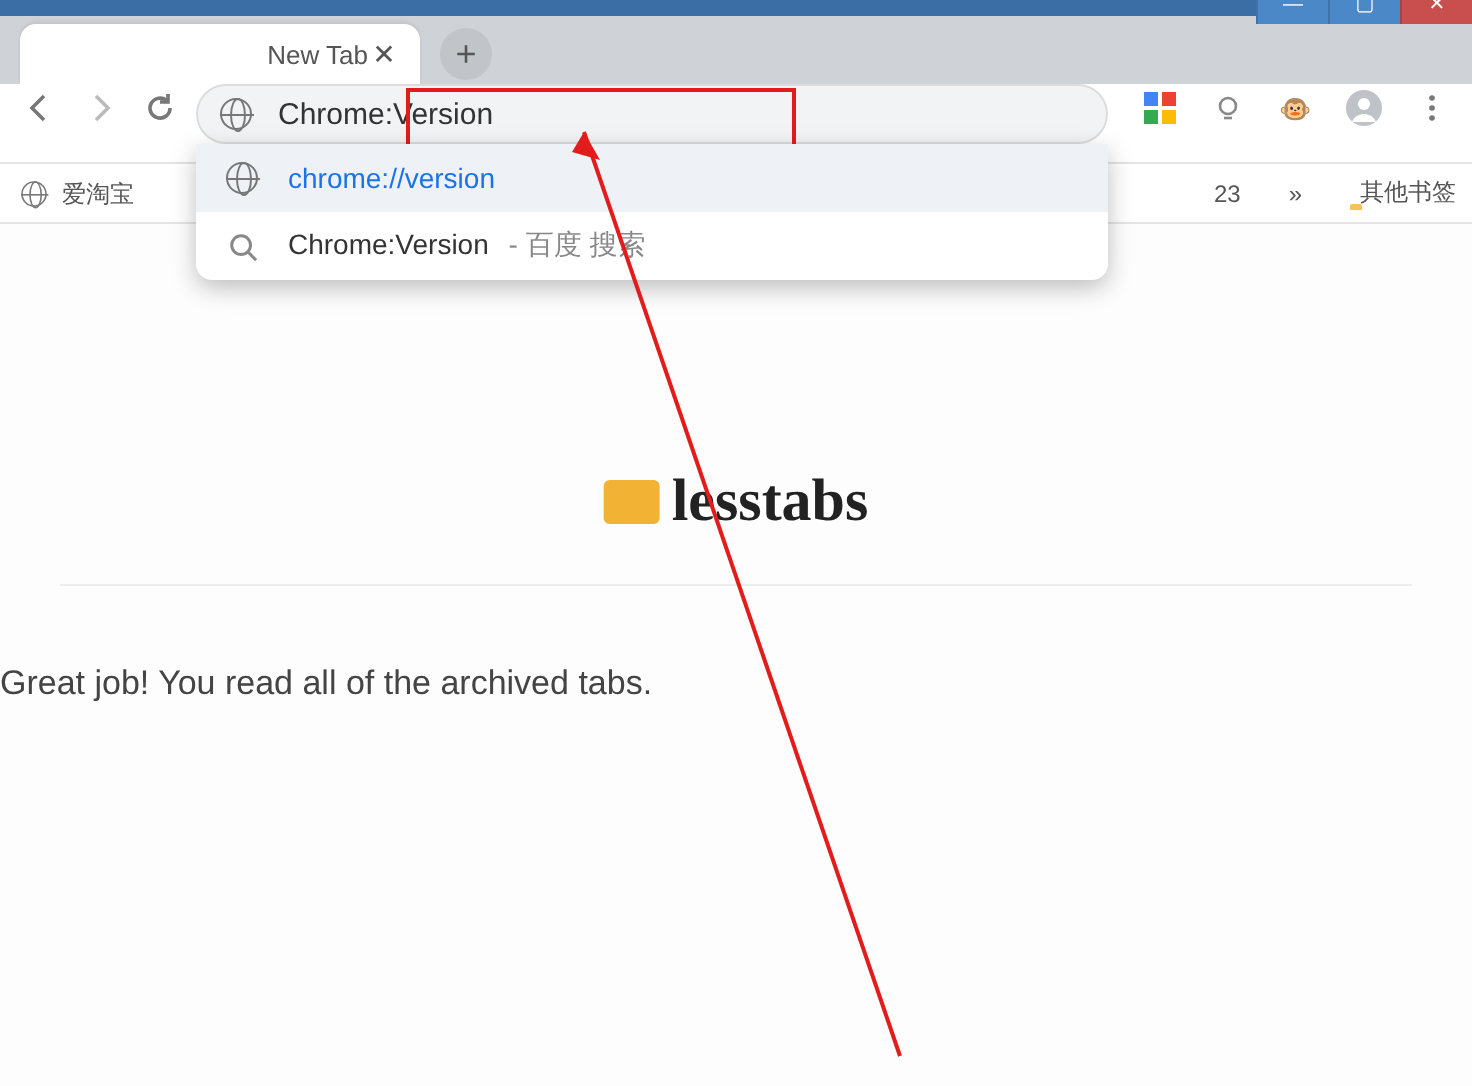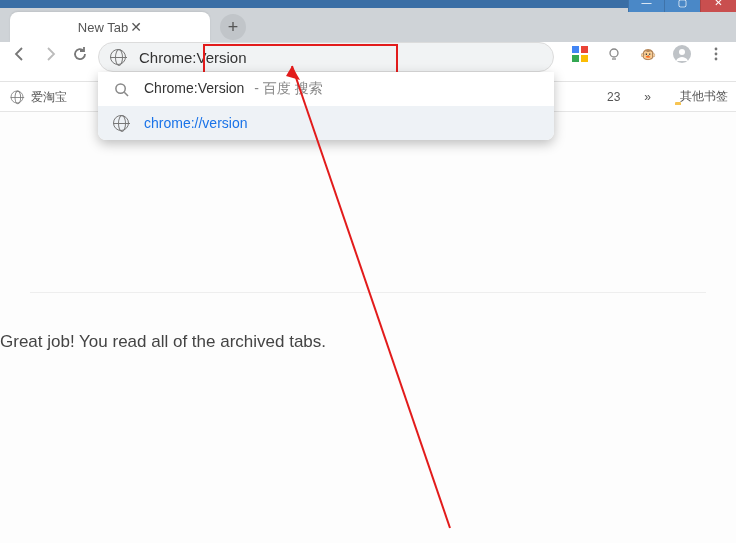--- a/index.html
+++ b/index.html
@@ -5,21 +5,21 @@
 html,body{margin:0;padding:0;width:736px;height:543px;overflow:hidden;font-family:"Segoe UI",Arial,sans-serif;font-size:13px;background:#f1f1f1}
 *{box-sizing:border-box}
 .icon{display:inline-flex;align-items:center;justify-content:center;width:18px;height:18px}
 
 .titlebar{height:8px;background:linear-gradient(#3a6ea5,#3a6ea5);position:relative}
 .winbtns{position:absolute;right:0;top:-8px;display:flex}
 .winbtn{width:36px;height:20px;display:flex;align-items:center;justify-content:center;font-size:10px;color:#fff;border-left:1px solid rgba(0,0,0,.15)}
 .winmin{background:#4a88c7}.winmax{background:#4a88c7}.winclose{background:#c94f4f}
 
 .tabstrip{height:34px;background:#cfd3d7;display:flex;align-items:flex-end;padding-left:10px}
-.tab{background:#fff;height:30px;border-radius:8px 8px 0 0;display:flex;align-items:center;padding:0 10px 0 12px;min-width:200px;justify-content:center;box-shadow:0 -1px 2px rgba(0,0,0,.08)}
+.tab{background:#fff;height:30px;border-radius:8px 8px 0 0;display:flex;align-items:center;padding:0 10px 0 12px;min-width:200px;justify-content:flex-end;box-shadow:0 -1px 2px rgba(0,0,0,.08)}
 .tab .label{color:#555}
 .tab .close{color:#555;font-size:14px;width:16px;height:16px;display:flex;align-items:center;justify-content:center;border-radius:50%}
 .newtab{width:26px;height:26px;border-radius:50%;background:#c1c5c9;display:flex;align-items:center;justify-content:center;margin-left:10px;color:#555;font-size:18px;margin-bottom:2px}
 
 .toolbar{height:40px;background:#fff;display:flex;align-items:flex-start;padding:0 8px;gap:6px;border-bottom:1px solid #e3e3e3}
 .navbtn{width:24px;height:24px;display:flex;align-items:center;justify-content:center;color:#777;border-radius:50%}
 .navbtn.disabled{color:#bbb}
 .omnibox-wrap{flex:1;position:relative}
 .omnibox{height:30px;border:1px solid #dcdcdc;border-radius:15px;background:#f1f3f4;display:flex;align-items:center;padding:0 10px;gap:10px}
 .omnibox input{flex:1;border:none;outline:none;background:transparent;font-size:15px;color:#333}
@@ -94,37 +94,37 @@
     <div class="omnibox">
       <span class="icon">
           <span class="globe"></span>
         </span>
       <input type="text" value="Chrome:Version" placeholder="" style="">
     </div>
 
     <div class="redbox"></div>
 
     <div class="suggest">
+      <div class="sug sel">
+        <span class="icon">
+            <span class="globe"></span>
+          </span>
+        <span class="txt link">chrome://version</span>
+      </div>
       <div class="sug">
         <span class="icon">
             <svg width="15" height="15" viewBox="0 0 16 16">
               <circle cx="7" cy="7" r="5" stroke="#888" stroke-width="1.6" fill="none"></circle>
               <line x1="11" y1="11" x2="15" y2="15" stroke="#888" stroke-width="1.6"></line>
             </svg>
           </span>
         <span>
           <span class="txt">Chrome:Version</span>
           <span class="sec">- 百度 搜索</span>
         </span>
-      </div>
-      <div class="sug sel">
-        <span class="icon">
-            <span class="globe"></span>
-          </span>
-        <span class="txt link">chrome://version</span>
       </div>
     </div>
   </div>
 
   <div class="toolicons">
     <span class="rico">
         <svg width="18" height="18" viewBox="0 0 18 18">
           <rect x="1" y="1" width="7" height="7" fill="#4285f4"></rect>
           <rect x="10" y="1" width="7" height="7" fill="#ea4335"></rect>
           <rect x="1" y="10" width="7" height="7" fill="#34a853"></rect>
@@ -166,20 +166,24 @@
     <span>23</span>
     <span>»</span>
     <div class="bm">
       <span><span class="folder"></span></span>
       <span>其他书签</span>
     </div>
   </div>
 </div>
 
 <div class="content">
+  <div class="logo">
+    <span class="logopic"></span>
+    <span class="logotext">lesstabs</span>
+  </div>
   <div class="hr"></div>
   <div class="msg">Great job! You read all of the archived tabs.</div>
 </div>
 
 <svg class="redline" style="left:0;top:0" width="736" height="543">
   <line x1="292" y1="66" x2="450" y2="528" stroke="#e21b1b" stroke-width="2"></line>
   <polygon points="292,66 300,80 286,76" fill="#e21b1b"></polygon>
 </svg>
 
 </body></html>

